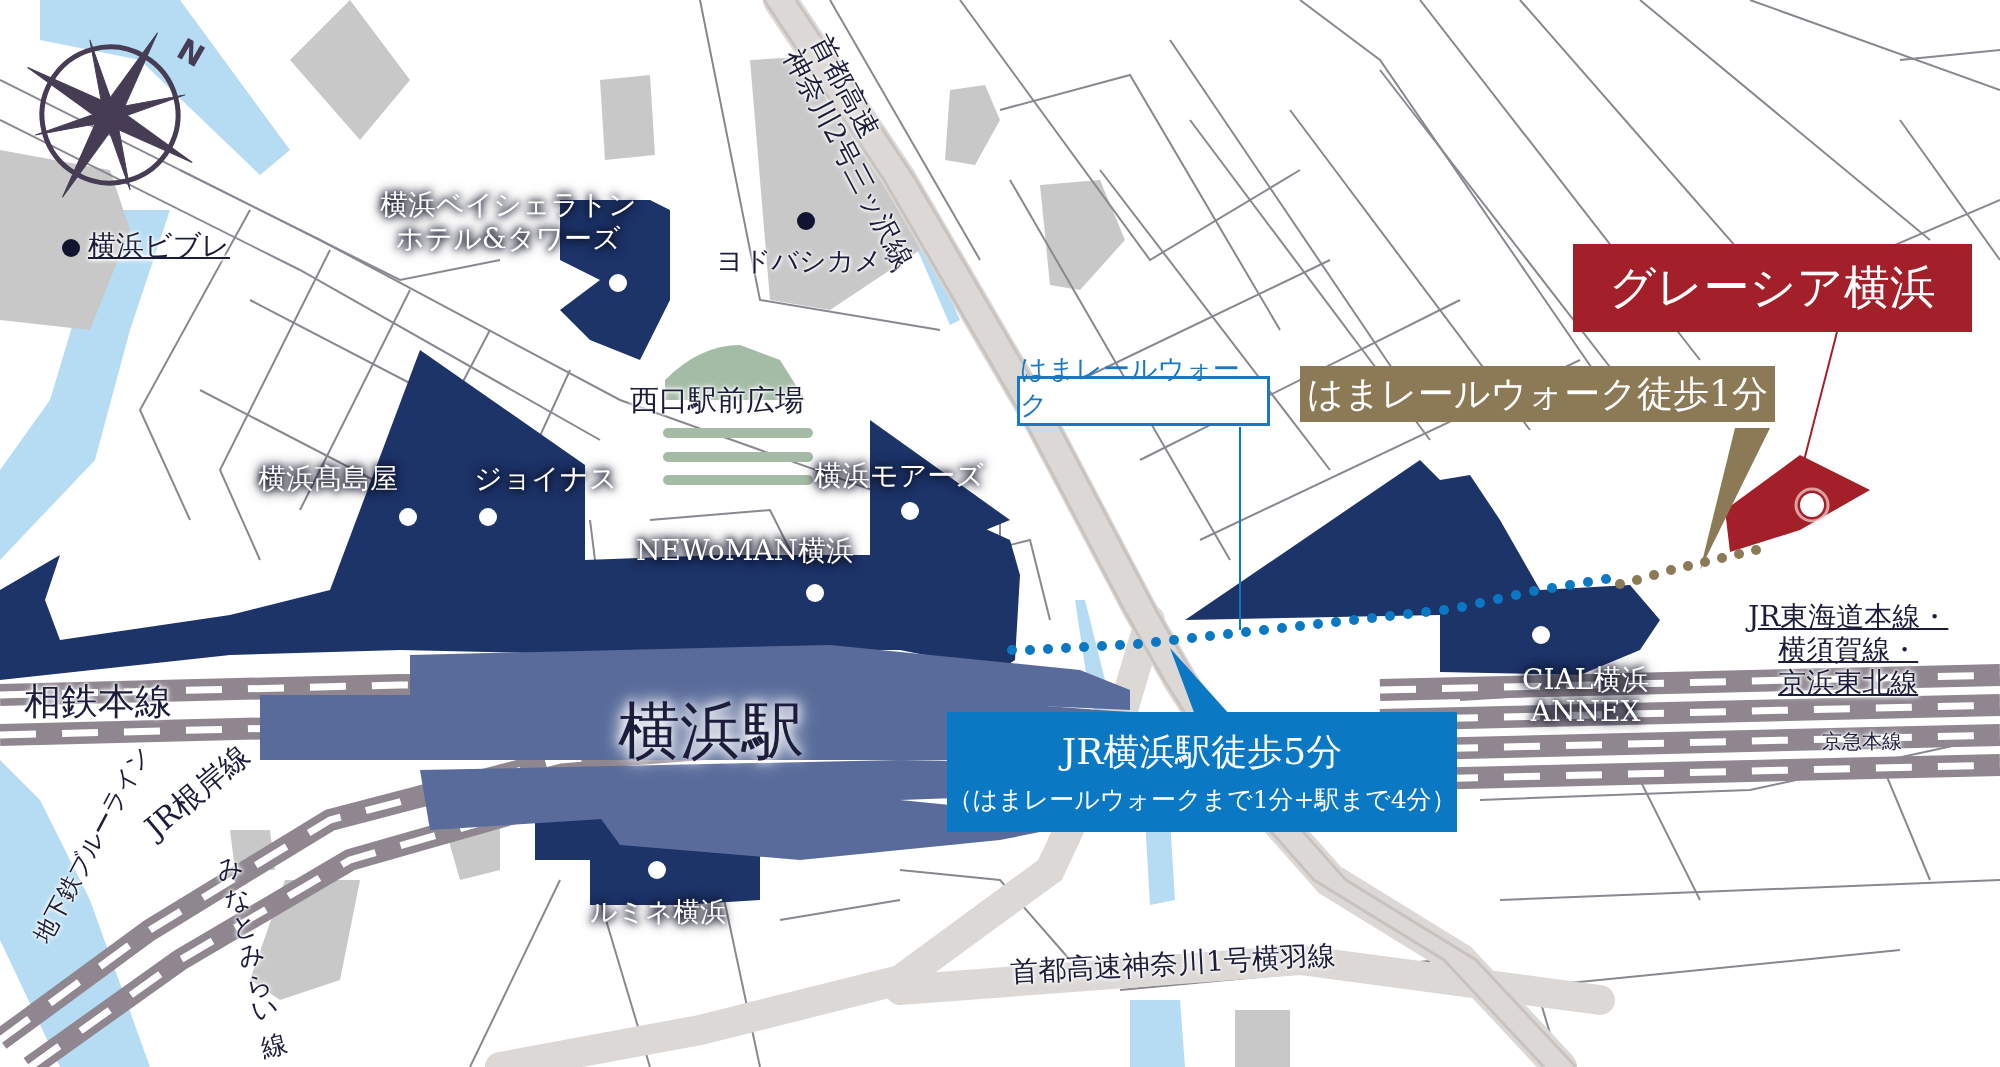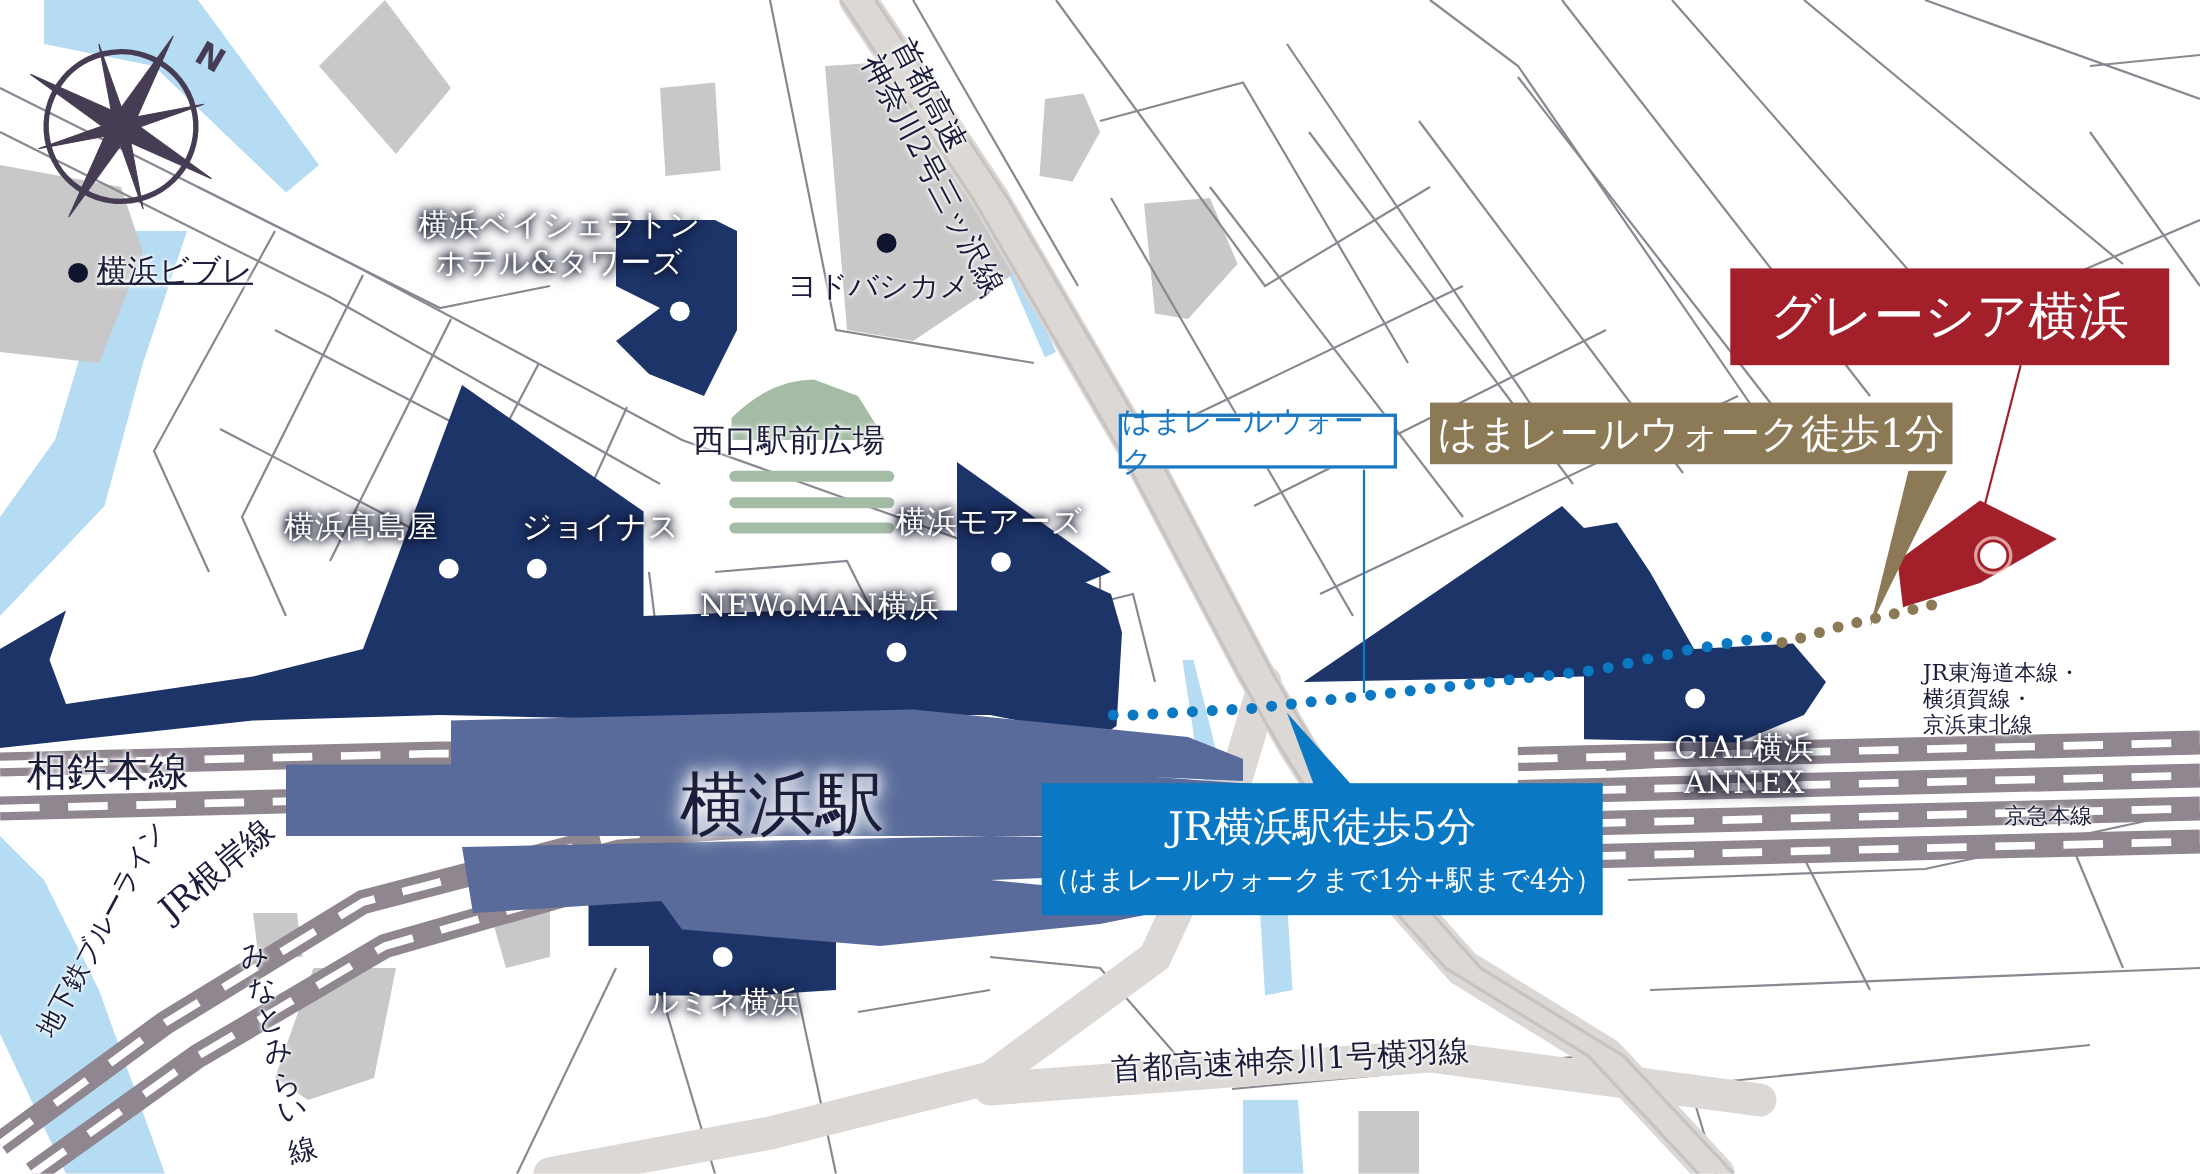--- a/index.html
+++ b/index.html
@@ -242,21 +242,21 @@
 <div class="lbl" style="left:178px;top:38px;font-family:'DejaVu Sans',sans-serif;font-weight:bold;font-size:30px;color:#463d54;transform:rotate(30deg);">N</div>
 
 <div class="callout" style="left:1573px;top:244px;width:399px;height:88px;background:#a3202a;">
   <span style="color:#fff;font-size:46px;">グレーシア横浜</span>
 </div>
 
 <div class="callout" style="left:1300px;top:366px;width:475px;height:56px;background:#8c7a57;">
   <span style="color:#fff;font-size:36px;">はまレールウォーク徒歩1分</span>
 </div>
 
-<div class="callout" style="left:1017px;top:376px;width:253px;height:50px;background:#fff;border:3px solid #1a78c2;box-sizing:border-box;">
+<div class="callout" style="left:1017px;top:376px;width:253px;height:50px;background:#fff;border:3px solid #1a78c2;box-sizing:border-box;align-items:flex-end;">
   <span style="color:#1a78c2;font-size:27px;">はまレールウォーク</span>
 </div>
 
 <div class="callout" style="left:947px;top:712px;width:510px;height:120px;background:#0a78c2;flex-direction:column;">
   <span style="color:#fff;font-size:36px;margin-bottom:6px;">JR横浜駅徒歩5分</span>
   <span style="color:#ffffff;font-size:25px;">（はまレールウォークまで1分+駅まで4分）</span>
 </div>
 
 <div class="lbl" style="left:618px;top:700px;font-size:62px;color:#1b1d3a;text-shadow:0 0 10px #fff,0 0 16px #fff,0 0 22px #fff;">横浜駅</div>
 
@@ -268,34 +268,34 @@
 </div>
 
 <div class="lbl dark-halo" style="left:716px;top:247px;font-size:27px;">ヨドバシカメラ</div>
 
 <div class="lbl dark-halo" style="left:630px;top:388px;font-size:29px;font-family:Liberation Mono, monospace;">西口駅前広場</div>
 
 <div class="lbl light-on-dark" style="left:258px;top:465px;font-size:28px;">横浜髙島屋</div>
 
 <div class="lbl light-on-dark" style="left:474px;top:465px;font-size:28px;">ジョイナス</div>
 
-<div class="lbl light-on-dark" style="left:814px;top:462px;font-size:28px;font-family:Liberation Serif, serif;">横浜モアーズ</div>
+<div class="lbl light-on-dark" style="left:814px;top:462px;font-size:28px;">横浜モアーズ</div>
 
 <div class="lbl light-on-dark" style="left:636px;top:537px;font-size:28px;">NEWoMAN横浜</div>
 
 <div class="lbl light-on-dark" style="left:1522px;top:664px;font-size:28px;line-height:1.15;text-align:center;">
   <div>CIAL横浜</div>
   <div>ANNEX</div>
 </div>
 
 <div class="lbl light-on-dark" style="left:590px;top:898px;font-size:27px;">ルミネ横浜</div>
 
 <div class="lbl dark-halo" style="left:24px;top:683px;font-size:37px;">相鉄本線</div>
 
-<div class="lbl dark-halo" style="left:1748px;top:600px;font-size:20px;line-height:1.18;text-align:left;">
+<div class="lbl dark-halo" style="left:1748px;top:600px;font-size:28px;line-height:1.18;text-align:center;text-decoration:underline;">
   <div>JR東海道本線・</div>
   <div>横須賀線・</div>
   <div>京浜東北線</div>
 </div>
 
 <div class="lbl dark-halo" style="left:1822px;top:731px;font-size:20px;">京急本線</div>
 
 <div class="lbl dark-halo" style="left:140px;top:820px;font-size:30px;transform:rotate(-40deg);transform-origin:left top;">JR根岸線</div>
 
 <div class="lbl dark-halo" style="left:30px;top:935px;font-size:24px;transform:rotate(-62deg);transform-origin:left top;">地下鉄ブルーライン</div>

